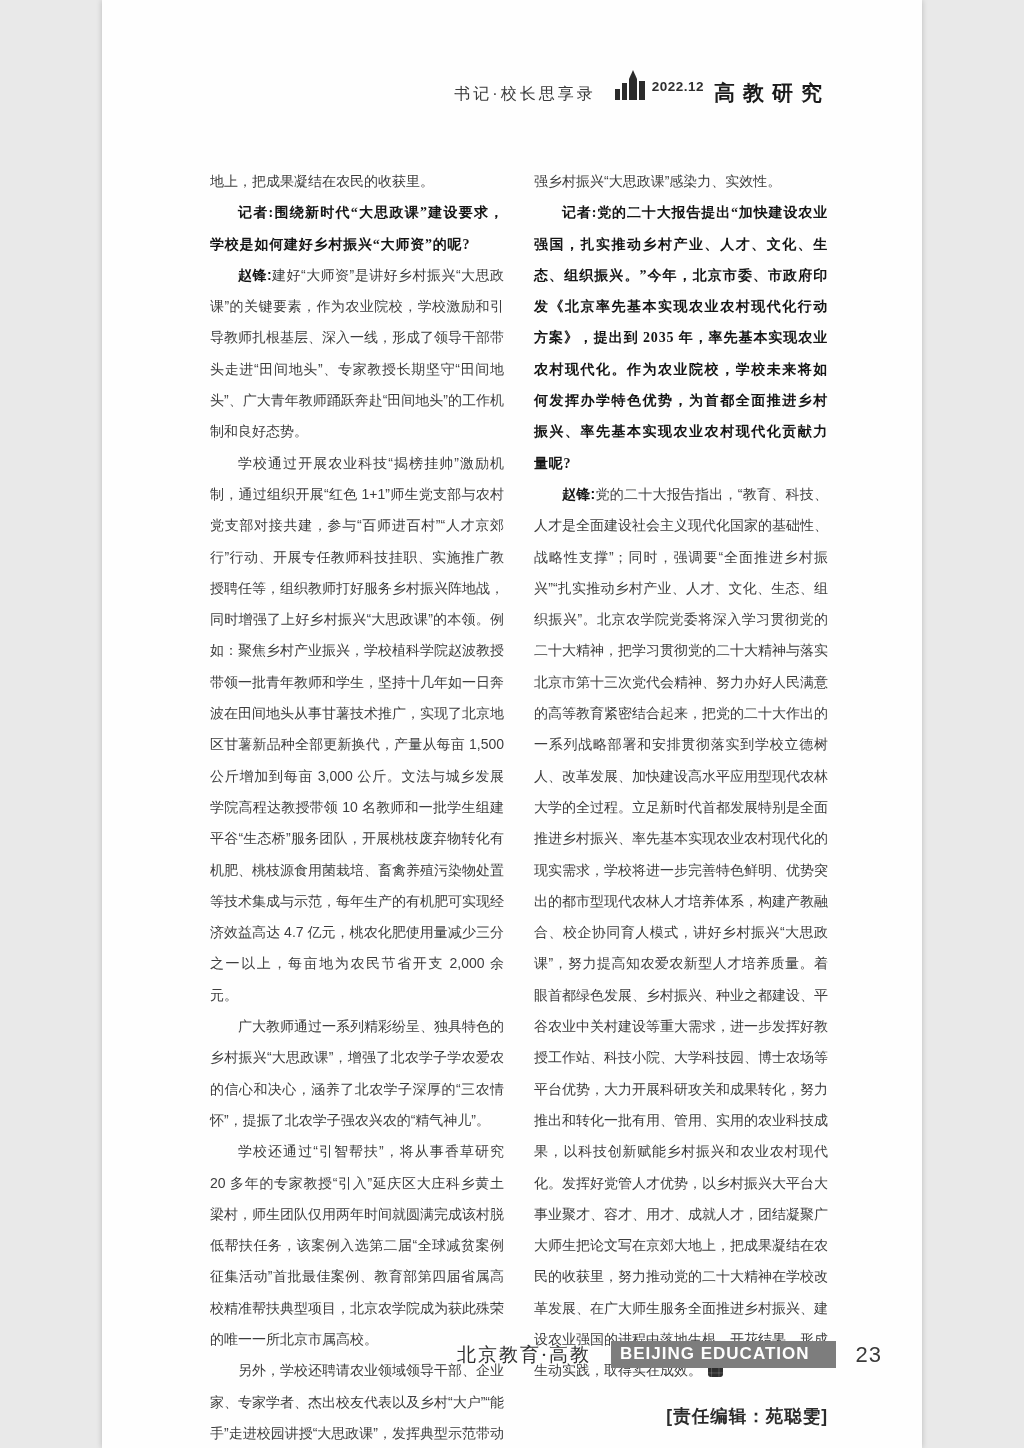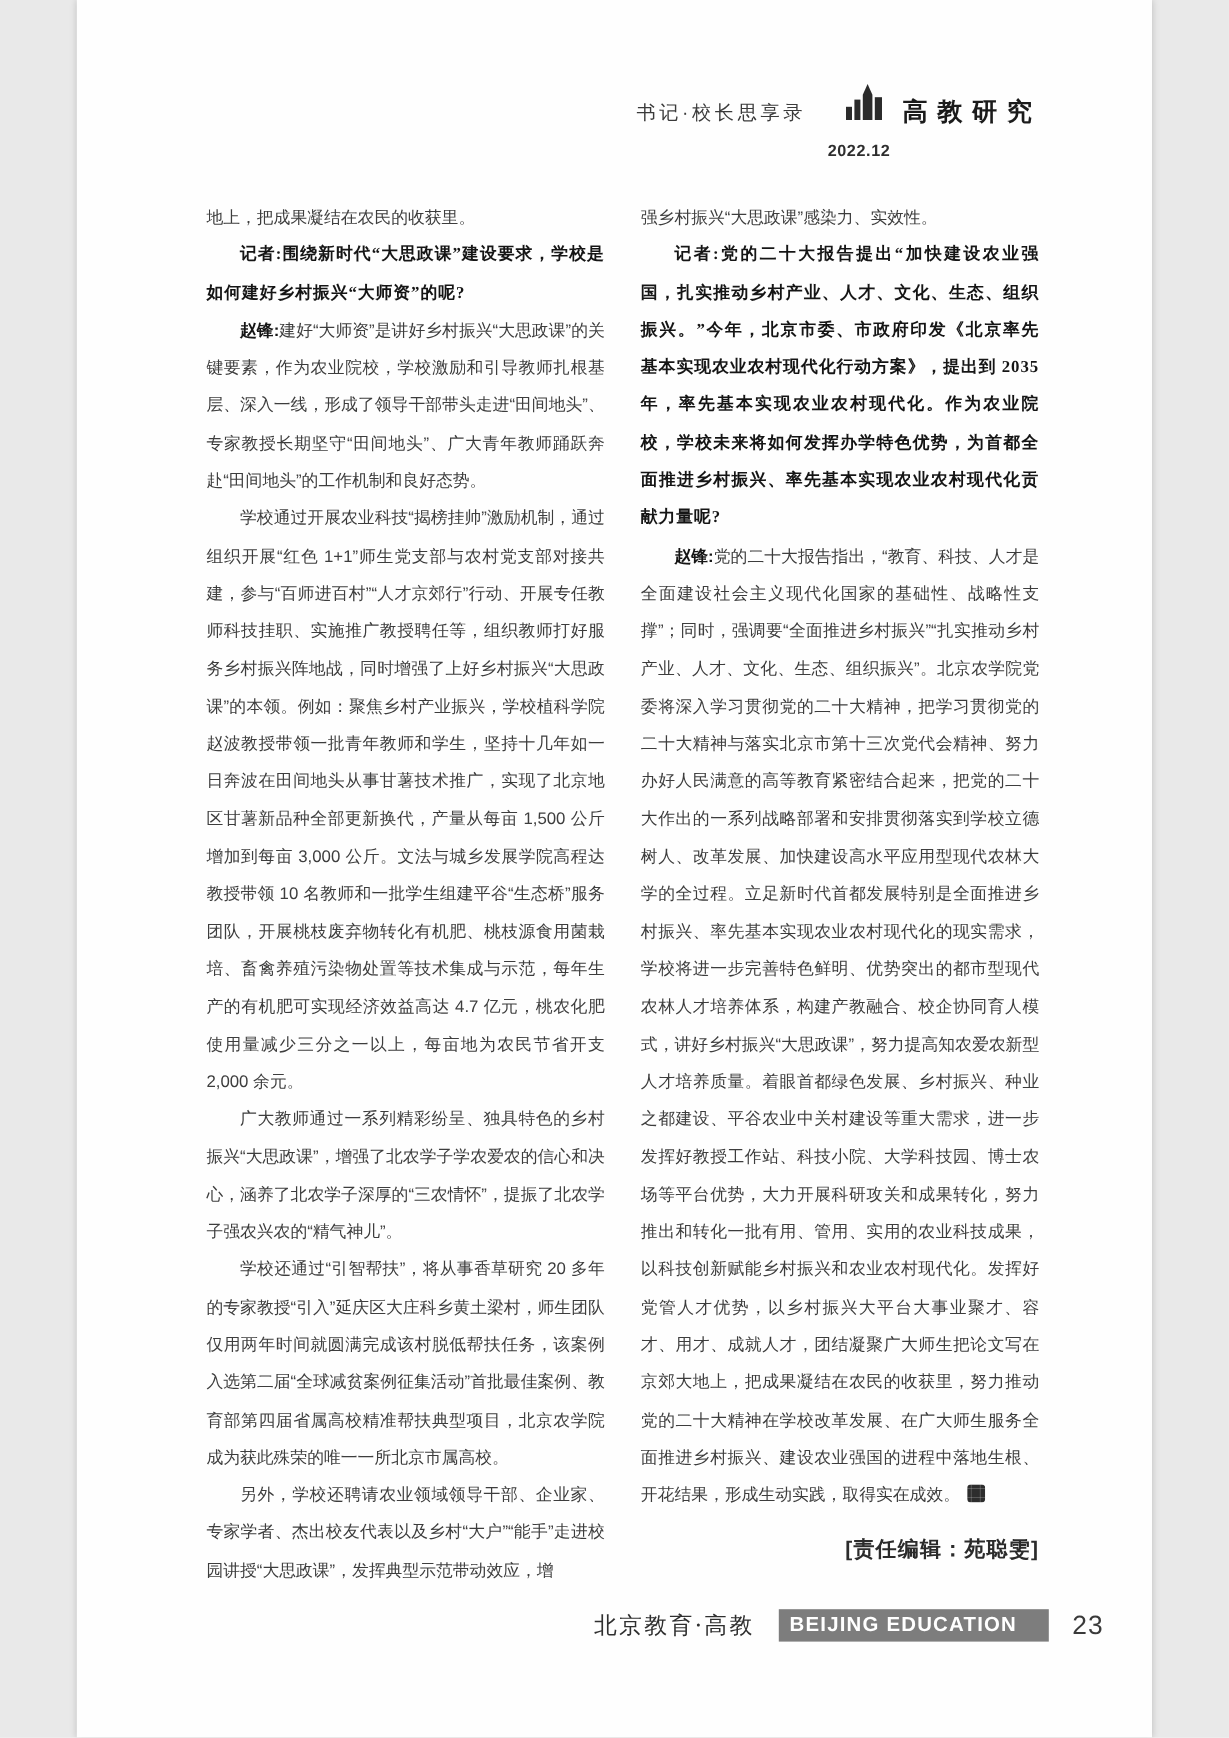--- a/index.html
+++ b/index.html
@@ -1,37 +1,37 @@
 <!DOCTYPE html>
 <html><head>
 <meta charset="utf-8">
 <style>
   html,body { margin:0; padding:0; background:#e9e9e9; }
   .page {
     position:relative;
-    width:896px; height:1448px;
+    width:820px; height:1448px;
     margin:0 auto;
     background:#fefefe;
     overflow:hidden;
     font-family:"Liberation Sans", sans-serif;
     color:#3d3d3d;
     box-sizing:border-box;
     box-shadow:0 0 6px rgba(0,0,0,.2);
   }
 
   
   .header {
     position:absolute; top:70px; right:92px;
     display:flex; align-items:flex-start;
   }
   .section-label {
     font-size:16px; letter-spacing:3px; color:#3a3a3a;
     margin-top:14px; margin-right:18px;
   }
-  .logo-block { display:flex; flex-direction:column; align-items:flex-end; margin-right:10px;gap:16px; }
+  .logo-block { display:flex; flex-direction:row; align-items:center; margin-right:10px; }
   .logo-icon svg { display:block; }
   .issue { font-size:13.5px; font-weight:600; color:#2e2e2e; letter-spacing:.5px; margin-top:2px; }
   .journal-name {
     font-size:21px; font-weight:bold; letter-spacing:8px;
     color:#1b1b1b; margin-top:9px; white-space:nowrap;
   }
 
   
   .columns {
     position:absolute; left:108px; right:94px; top:166px;

